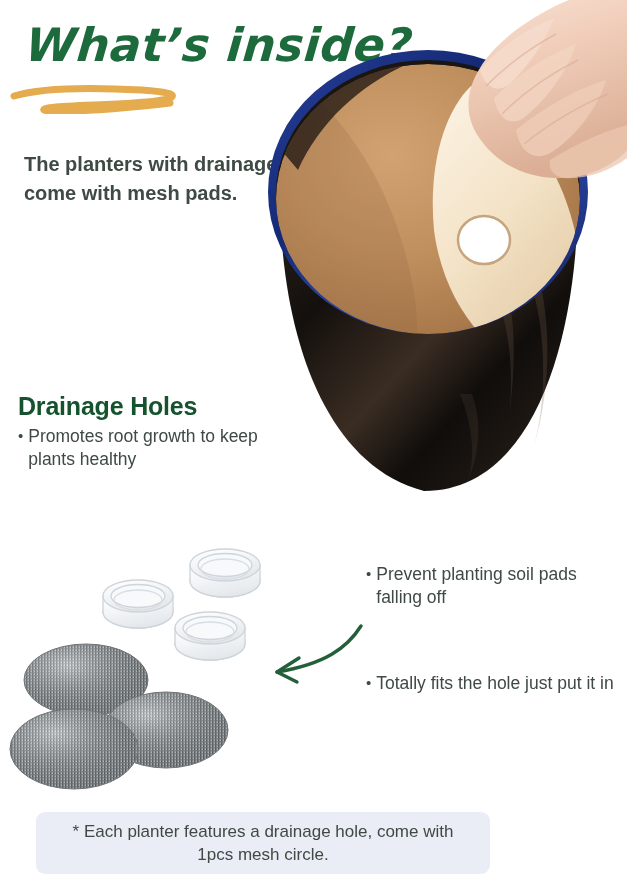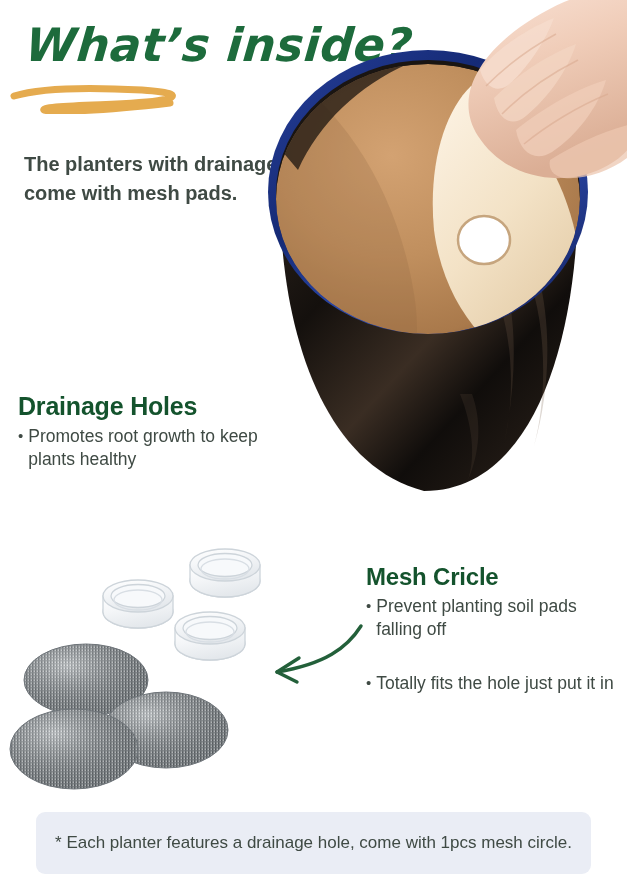--- a/index.html
+++ b/index.html
@@ -125,21 +125,21 @@
   #block-drainage { left: 18px; top: 392px; width: 250px; }
   #block-drainage .block-title { font-size: 25px; }
   #block-mesh     { left: 366px; top: 563px; width: 252px; }
   #block-silicone { left: 366px; top: 672px; width: 252px; }
 
   
   .footer-note {
     position: absolute;
     left: 36px;
     top: 812px;
-    width: 555px;
+    width: 454px;
     height: 62px;
     background: #eaedf5;
     border-radius: 9px;
     display: flex;
     align-items: center;
     justify-content: center;
     text-align: center;
     box-sizing: border-box;
     padding: 0 18px;
   }
@@ -313,21 +313,20 @@
 
   <div class="block" id="block-drainage">
     <div class="block-title">Drainage Holes</div>
     <div class="bullet-row">
       <span class="bullet-dot">•</span>
       <span class="bullet-text">Promotes root growth to keep plants healthy</span>
     </div>
   </div>
 
   <div class="block" id="block-mesh">
-    <div class="block-title">Mesh Cricle</div>
     <div class="bullet-row">
       <span class="bullet-dot">•</span>
       <span class="bullet-text">Prevent planting soil pads falling off</span>
     </div>
   </div>
 
   <div class="block" id="block-silicone">
     <div class="bullet-row">
       <span class="bullet-dot">•</span>
       <span class="bullet-text">Totally fits the hole just put it in</span>

